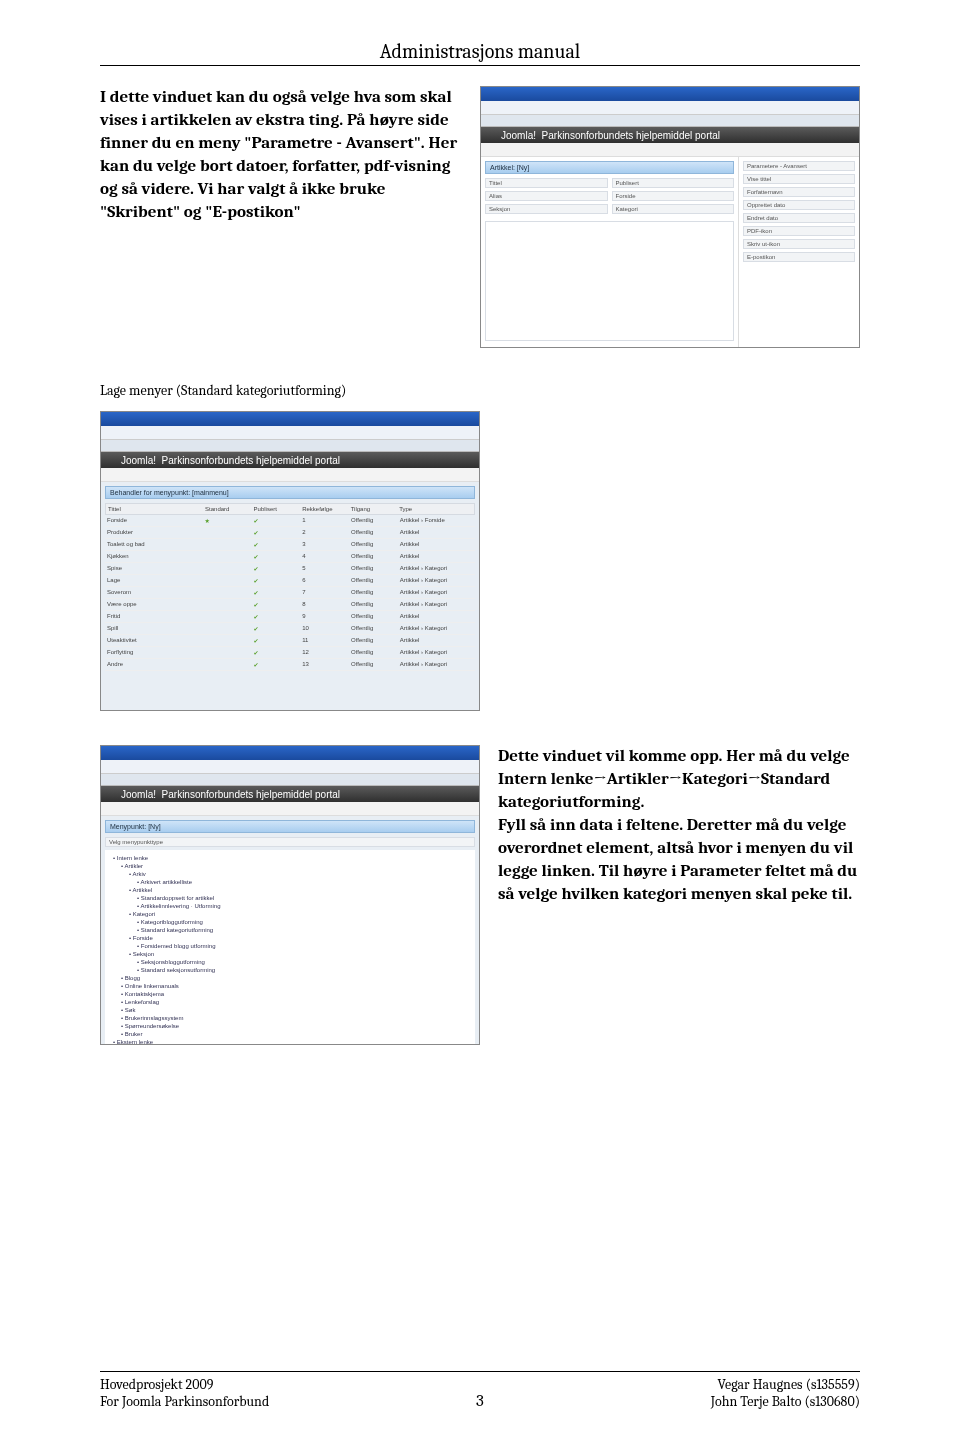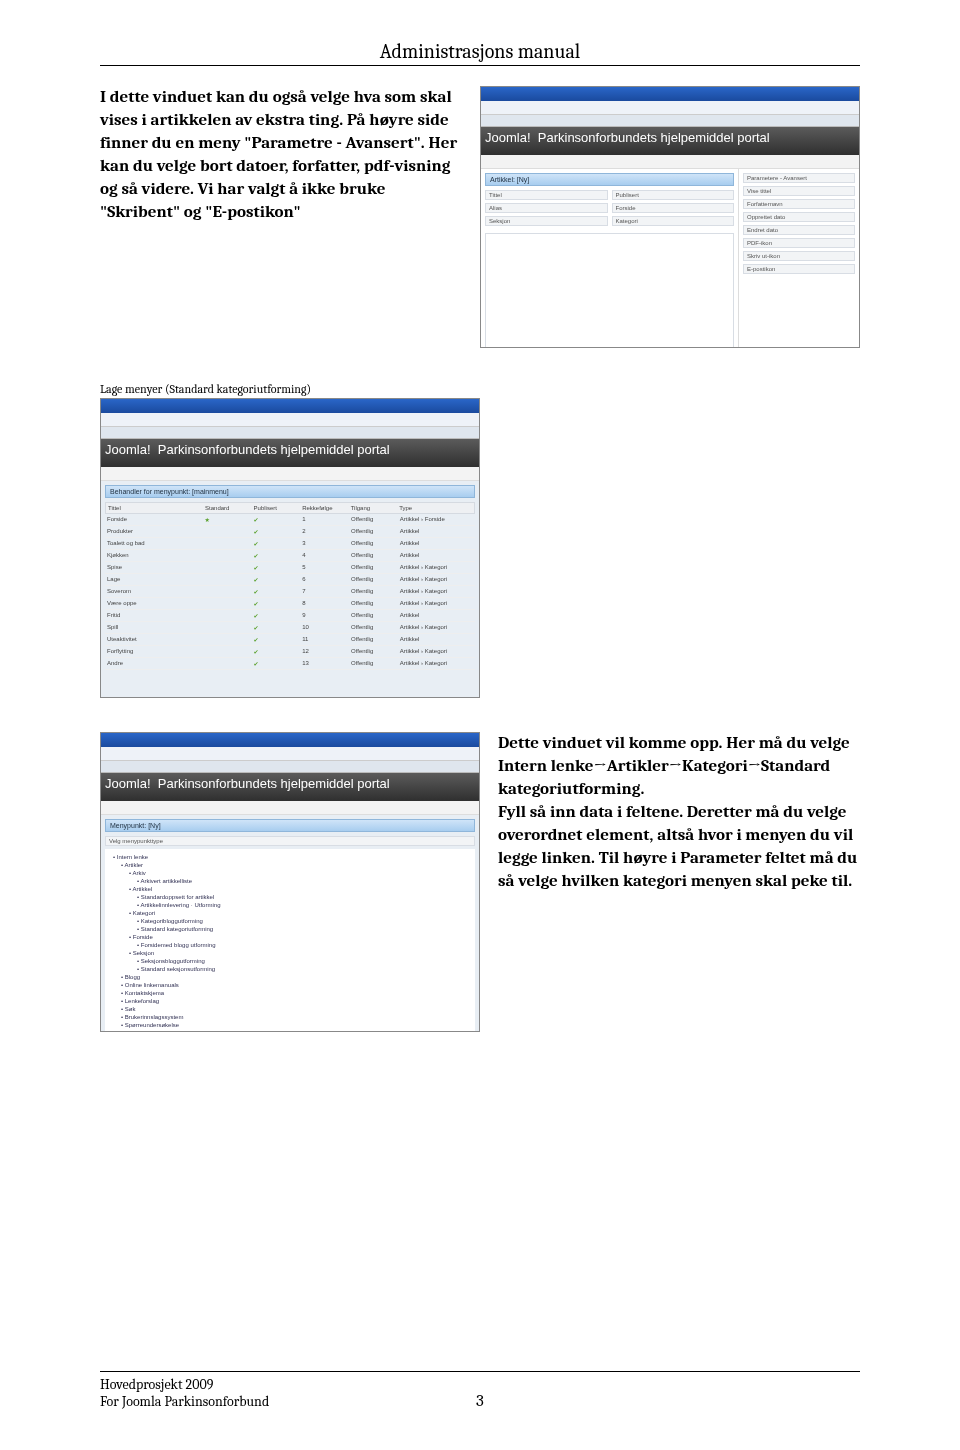--- a/index.html
+++ b/index.html
@@ -30,38 +30,38 @@
     margin-bottom: 34px;
   }
   .two-col .txt {
     flex: 1;
     font-size: 17px;
     line-height: 1.35;
     font-weight: bold;
   }
   .two-col .shot { flex: 0 0 auto; }
   .section-title {
-    font-size: 12px;
-    margin-bottom: 2px;
+    font-size: 14px;
+    margin-bottom: 12px;
   }
   .indent-block { margin-left: 24px; }
   .screenshot {
     border: 1px solid #888;
     background: #e8eef4;
     position: relative;
     overflow: hidden;
     font-family: Tahoma, Arial, sans-serif;
     font-size: 7px;
     color: #444;
   }
   
   .chrome-titlebar { height: 14px; background: linear-gradient(#2a66c8,#1a4a9e); }
   .chrome-toolbar { height: 14px; background: #eef2f8; border-bottom:1px solid #ccc; }
   .chrome-tabs { height: 12px; background: #dfe6ee; border-bottom:1px solid #bbb; }
-  .joomla-bar { height: 28px; background: linear-gradient(#5b5b5b,#2f2f2f); color:#fff; font-size:13px; padding:3px 4px; }
+  .joomla-bar { height: 16px; background: linear-gradient(#5b5b5b,#2f2f2f); color:#fff; font-size:10px; padding:3px 20px; }
   .joomla-nav { height: 14px; background:#f3f3f3; border-bottom:1px solid #ddd; }
   .two-pane { display:flex; height: calc(100% - 70px); }
   .pane-left { flex:1; background:#fff; border-right:1px solid #ddd; padding:4px; }
   .pane-right { width: 120px; background:#fff; padding:4px; }
   .mini-label { background:#f2f4f6; border:1px solid #d8dde4; margin-bottom:3px; padding:1px 3px; font-size:6px; color:#555; }
   .table-head { display:flex; background:#eef0f3; font-size:6px; padding:2px; border:1px solid #d5dae1; }
   .table-row { display:flex; font-size:6px; padding:2px; border-bottom:1px solid #eee; }
   .col { flex:1; }
   .tick { color:#5aa02c; }
   .footer-bar {
@@ -314,14 +314,18 @@
 Fyll så inn data i feltene. Deretter må du velge overordnet element, altså hvor i menyen du vil legge linken. Til høyre i Parameter feltet må du så velge hvilken kategori menyen skal peke til.</div>
   </div>
 
 </div>
 
 <div class="footer-bar">
   <div>
     <div>Hovedprosjekt 2009</div>
     <div>For Joomla Parkinsonforbund</div>
   </div>
+  <div style="text-align:right;">
+    <div>Vegar Haugnes (s135559)</div>
+    <div>John Terje Balto (s130680)</div>
+  </div>
 </div>
 <div class="footer-center">3</div>
 
 </body></html>

